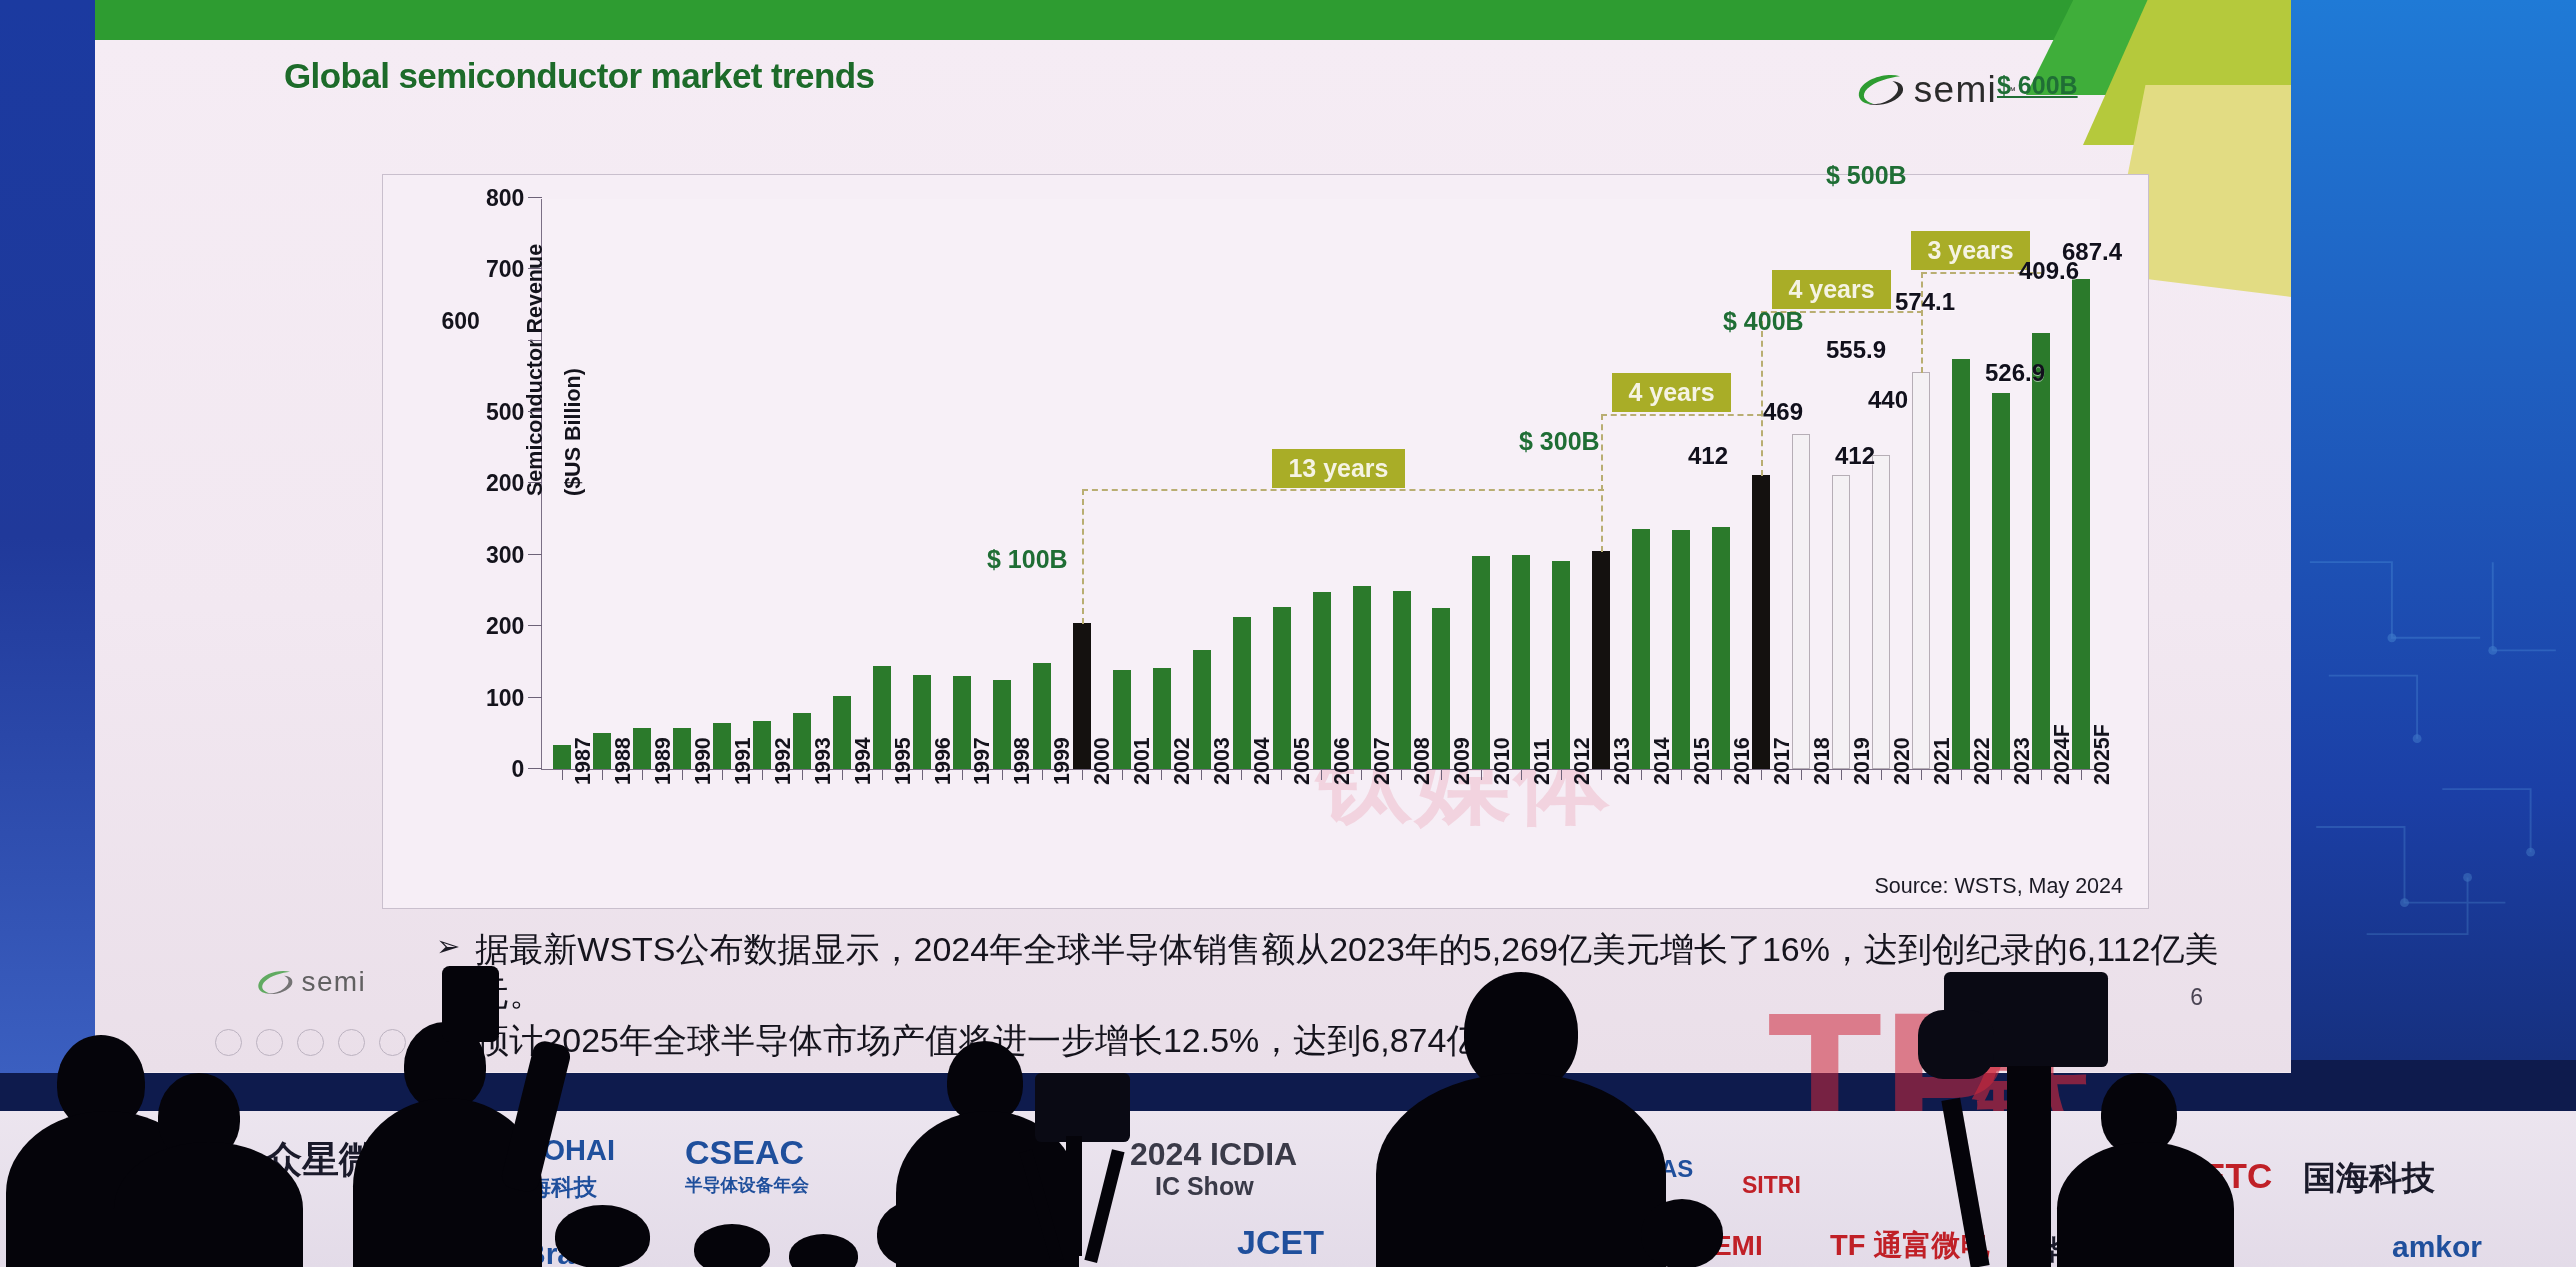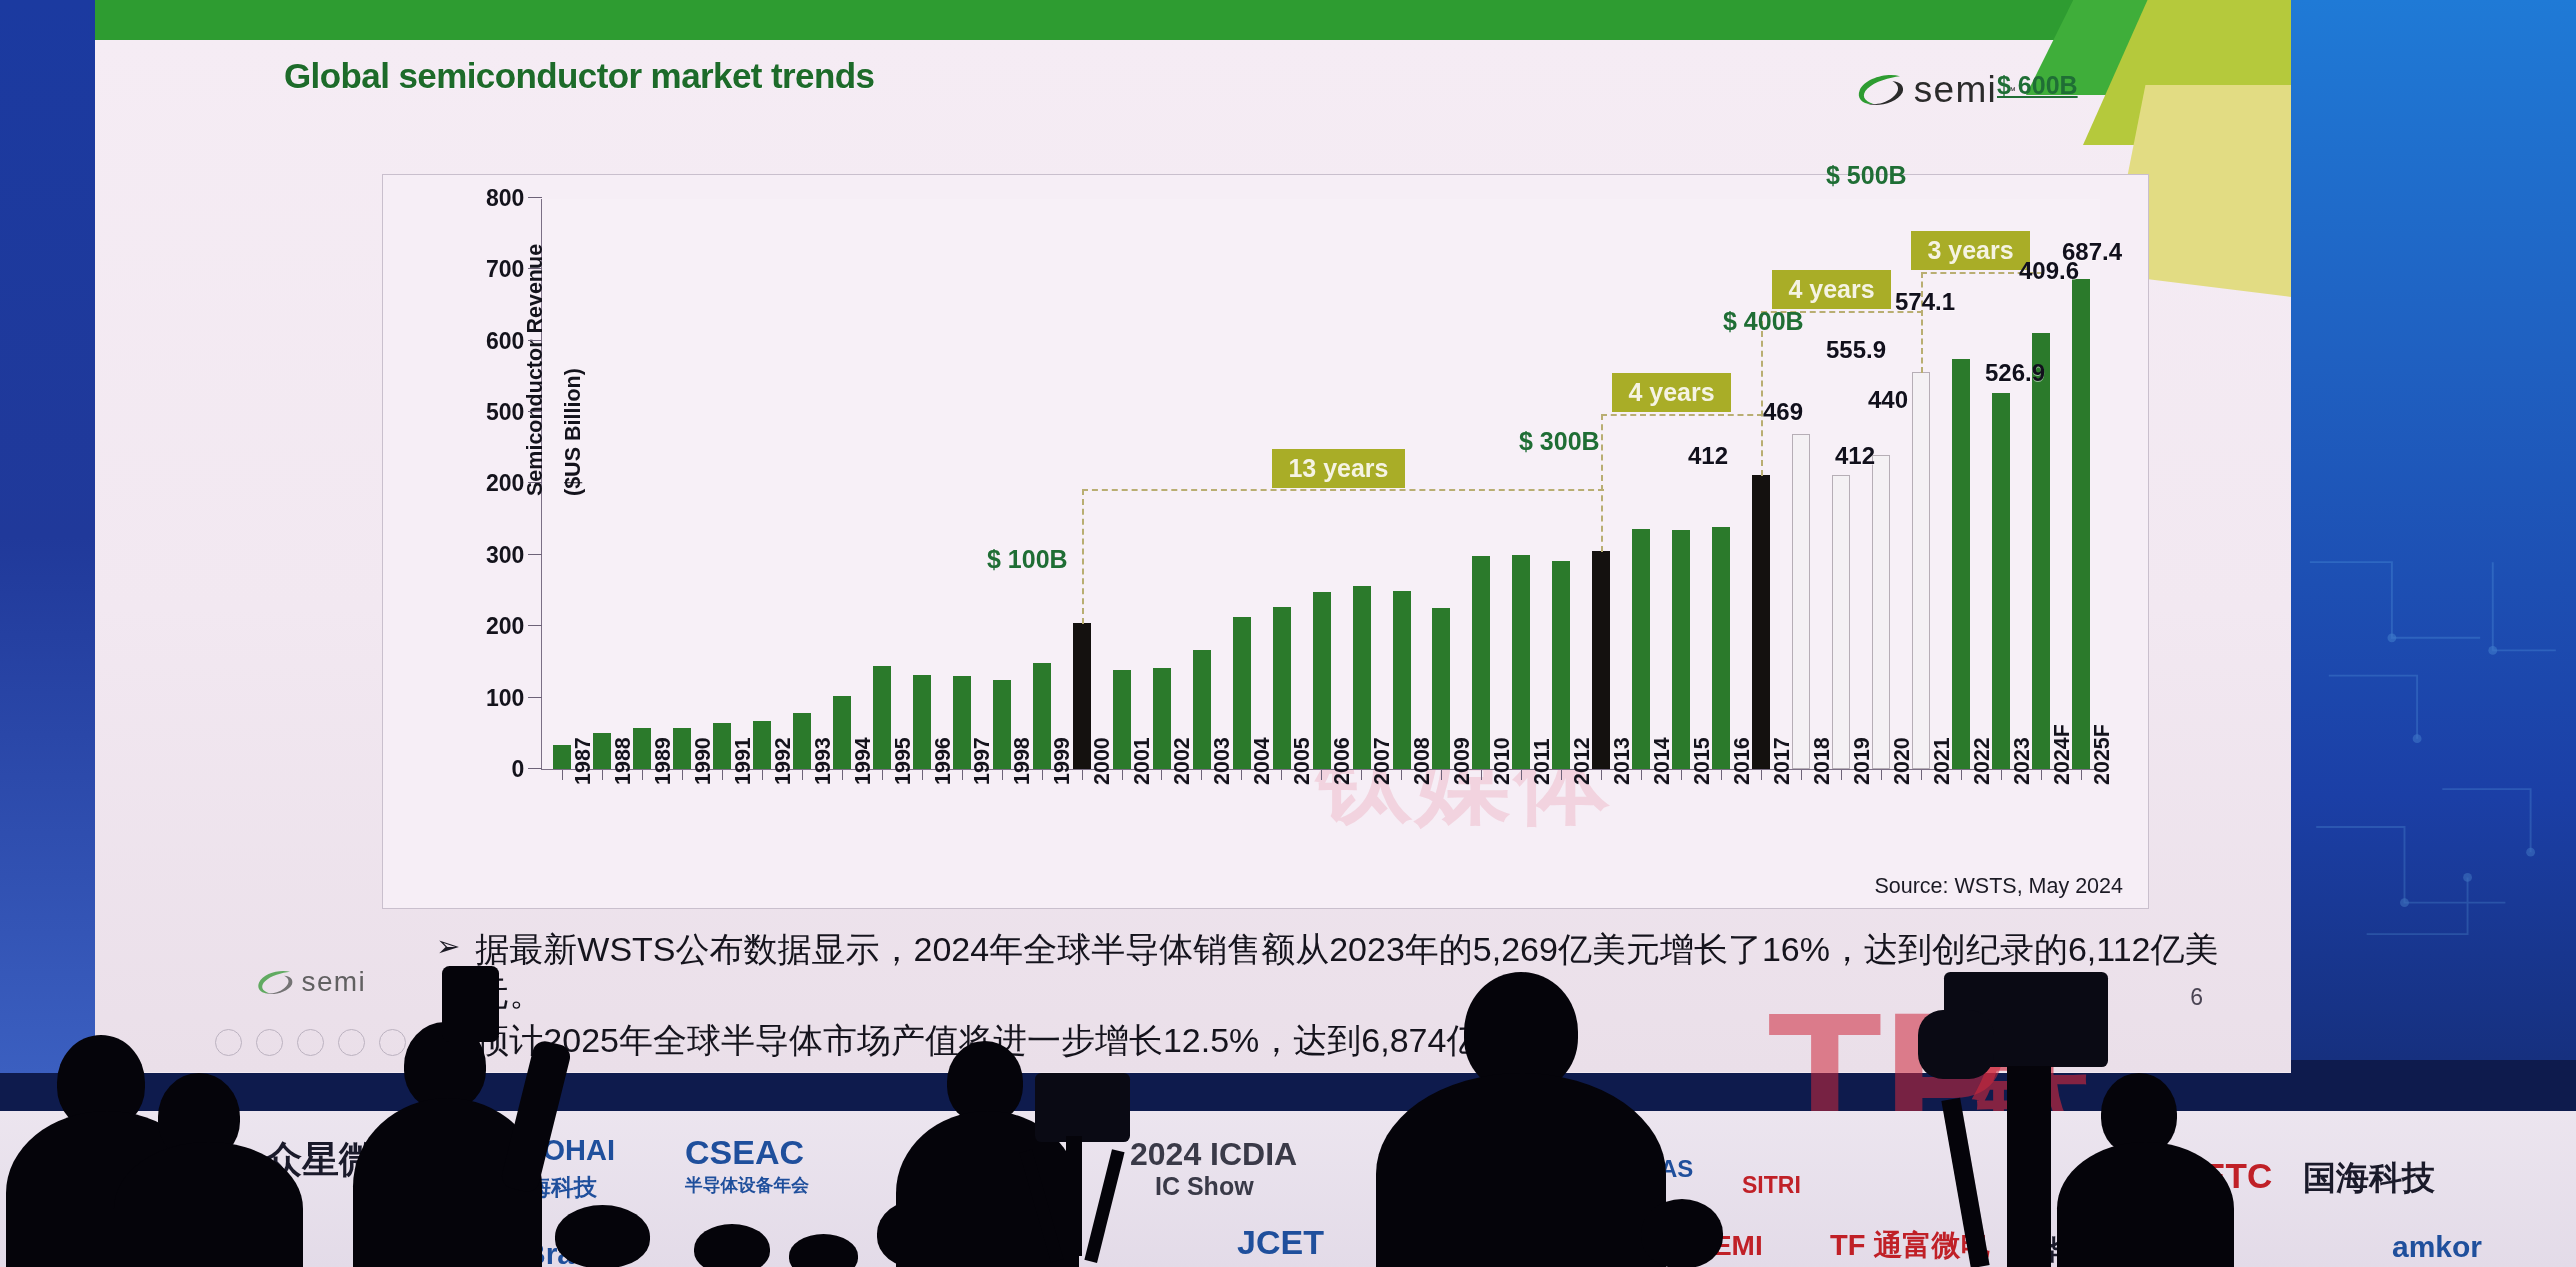--- a/index.html
+++ b/index.html
@@ -192,21 +192,21 @@
             <div class="ytick-row" style="bottom: 71px; top: auto; transform: translateY(50%);">100</div>
             <div class="ytick-mark" style="bottom: 71px; left: -14px;"></div>
             <div class="ytick-row" style="bottom: 143px; top: auto; transform: translateY(50%);">200</div>
             <div class="ytick-mark" style="bottom: 143px; left: -14px;"></div>
             <div class="ytick-row" style="bottom: 214px; top: auto; transform: translateY(50%);">300</div>
             <div class="ytick-mark" style="bottom: 214px; left: -14px;"></div>
             <div class="ytick-row" style="bottom: 286px; top: auto; transform: translateY(50%);">200</div>
             <div class="ytick-mark" style="bottom: 286px; left: -14px;"></div>
             <div class="ytick-row" style="bottom: 357px; top: auto; transform: translateY(50%);">500</div>
             <div class="ytick-mark" style="bottom: 357px; left: -14px;"></div>
-            <div class="ytick-row" style="bottom: 428px; top: auto; transform: translateY(50%);">600</div>
+            <div class="ytick-row" style="bottom: 448px; top: auto; transform: translateY(50%); text-align: center;">600</div>
             <div class="ytick-mark" style="bottom: 428px; left: -14px;"></div>
             <div class="ytick-row" style="bottom: 500px; top: auto; transform: translateY(50%);">700</div>
             <div class="ytick-mark" style="bottom: 500px; left: -14px;"></div>
             <div class="ytick-row" style="bottom: 571px; top: auto; transform: translateY(50%);">800</div>
             <div class="ytick-mark" style="bottom: 571px; left: -14px;"></div>
           </div>
         <div class="bars" id="bars">
             <div class="bar green" title="1987: 33" style="left: 11.2px; width: 17.6px; height: 23.6px;"></div>
             <div class="bar green" title="1988: 51" style="left: 51px; width: 17.6px; height: 36px;"></div>
             <div class="bar green" title="1989: 58" style="left: 91px; width: 17.6px; height: 41px;"></div>

